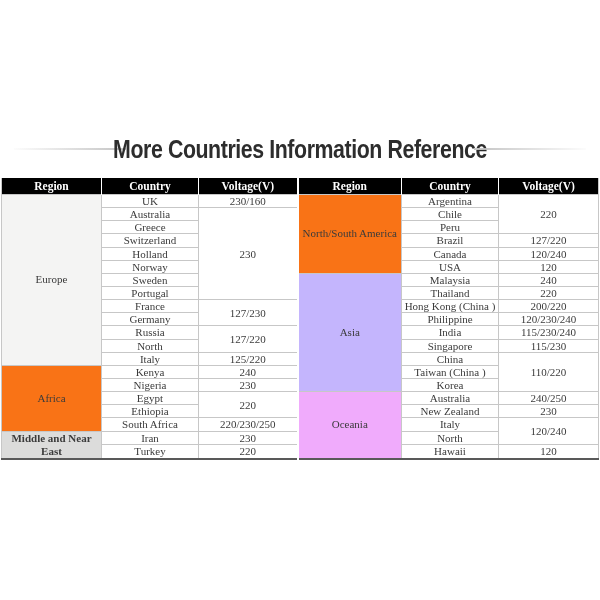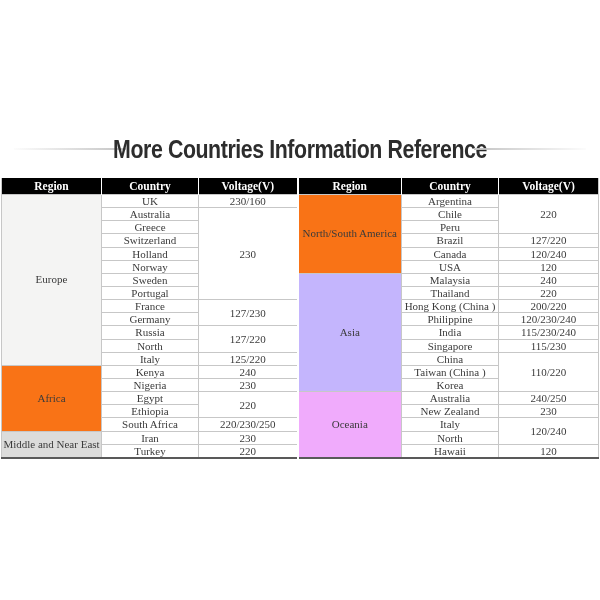--- a/index.html
+++ b/index.html
@@ -154,21 +154,21 @@
           <td class="country">New Zealand</td>
           <td class="voltage">230</td>
         </tr>
         <tr>
           <td class="country">South Africa</td>
           <td class="voltage">220/230/250</td>
           <td class="country">Italy</td>
           <td class="voltage" rowspan="2">120/240</td>
         </tr>
         <tr>
-          <td class="region" rowspan="2" style="background: rgb(220, 220, 219);">Middle and Near East</td>
+          <td class="region" rowspan="2" style="background: rgb(220, 220, 219); font-weight: bold;">Middle and Near East</td>
           <td class="country">Iran</td>
           <td class="voltage">230</td>
           <td class="country">North</td>
         </tr>
         <tr>
           <td class="country">Turkey</td>
           <td class="voltage">220</td>
           <td class="country">Hawaii</td>
           <td class="voltage">120</td>
         </tr>

